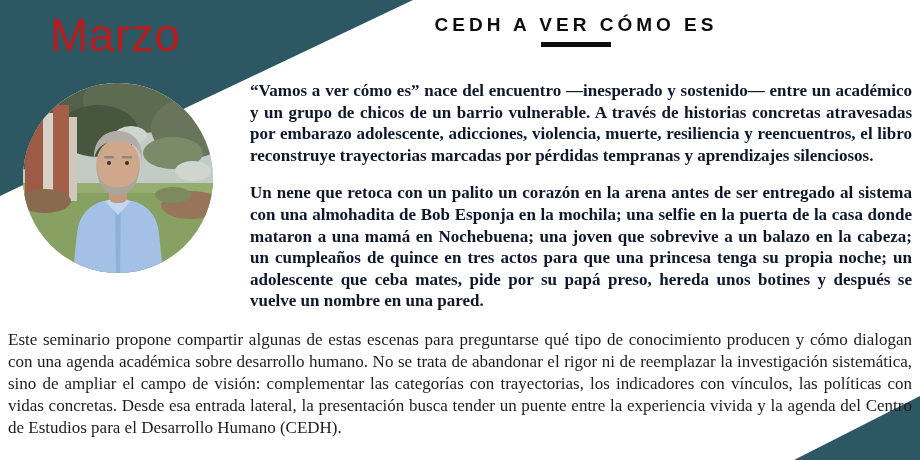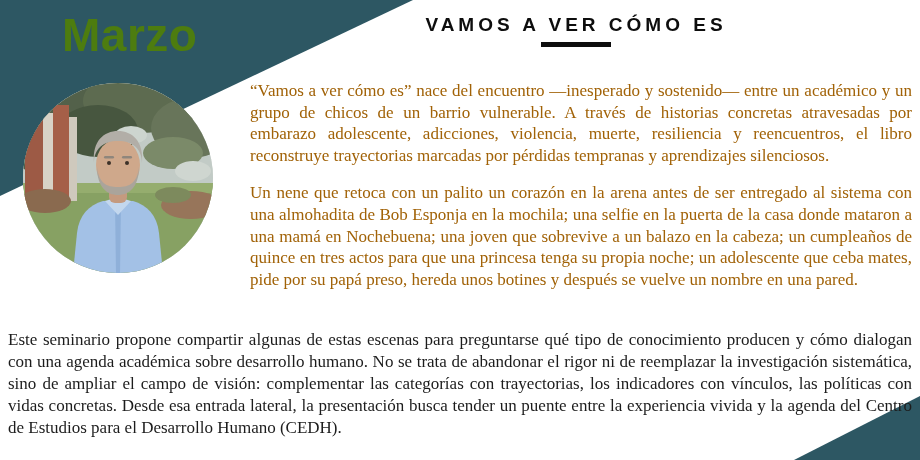--- a/index.html
+++ b/index.html
@@ -21,23 +21,23 @@
     clip-path: polygon(0 0, 100% 0, 0 100%);
   }
   .corner-bottom-right {
     position: absolute; right: 0; bottom: 0;
     width: 126px; height: 64px;
     background: #2d5763;
     clip-path: polygon(100% 0, 0 100%, 100% 100%);
   }
   
   .month {
-    position: absolute; left: 62px; top: 8px;
+    position: absolute; left: 50px; top: 8px;
     font-family: "Liberation Sans", sans-serif;
-    font-weight: 700; font-size: 46px; color: #4d7c0f;
+    font-weight: 400; font-size: 46px; color: #b91c1c;
     letter-spacing: 0.5px;
   }
   
   .photo-wrap {
     position: absolute; left: 23px; top: 83px;
     width: 190px; height: 190px;
     border-radius: 50%;
     overflow: hidden;
     background: #cfd6d2;
   }
@@ -75,21 +75,22 @@
     margin: 6px auto 0 auto;
   }
   
   .body-col {
     position: absolute; left: 250px; top: 80px;
     width: 662px;
   }
   .para {
     font-size: 17px; line-height: 21.6px;
     text-align: justify;
-    color: #a16207;
+    color: #0f172a;
+    font-weight: bold;
   }
   .para + .para { margin-top: 16px; }
   .footer-para {
     position: absolute; left: 8px; top: 329px;
     width: 904px;
     font-size: 17px; line-height: 22px;
     text-align: justify;
     color: #1c1c1c;
   }
 </style>
@@ -146,21 +147,21 @@
       <circle cx="86" cy="80" r="2" fill="#3c3129"></circle>
       <circle cx="104" cy="80" r="2" fill="#3c3129"></circle>
 
       <rect x="81" y="73" width="10" height="2.4" rx="1.2" fill="#8f867c"></rect>
       <rect x="99" y="73" width="10" height="2.4" rx="1.2" fill="#8f867c"></rect>
     </svg>
   </div>
 
 
   <div class="header">
-    <div class="title">VAMOS A VER CÓMO ES</div>
+    <div class="title">CEDH A VER CÓMO ES</div>
     <div class="divider"></div>
   </div>
 
   <div class="body-col">
     <p class="para">“Vamos a ver cómo es” nace del encuentro —inesperado y sostenido— entre un académico y un grupo de chicos de un barrio vulnerable. A través de historias concretas atravesadas por embarazo adolescente, adicciones, violencia, muerte, resiliencia y reencuentros, el libro reconstruye trayectorias marcadas por pérdidas tempranas y aprendizajes silenciosos.</p>
     <p class="para">Un nene que retoca con un palito un corazón en la arena antes de ser entregado al sistema con una almohadita de Bob Esponja en la mochila; una selfie en la puerta de la casa donde mataron a una mamá en Nochebuena; una joven que sobrevive a un balazo en la cabeza; un cumpleaños de quince en tres actos para que una princesa tenga su propia noche; un adolescente que ceba mates, pide por su papá preso, hereda unos botines y después se vuelve un nombre en una pared.</p>
   </div>
 
   <p class="footer-para">Este seminario propone compartir algunas de estas escenas para preguntarse qué tipo de conocimiento producen y cómo dialogan con una agenda académica sobre desarrollo humano. No se trata de abandonar el rigor ni de reemplazar la investigación sistemática, sino de ampliar el campo de visión: complementar las categorías con trayectorias, los indicadores con vínculos, las políticas con vidas concretas. Desde esa entrada lateral, la presentación busca tender un puente entre la experiencia vivida y la agenda del Centro de Estudios para el Desarrollo Humano (CEDH).</p>
 

